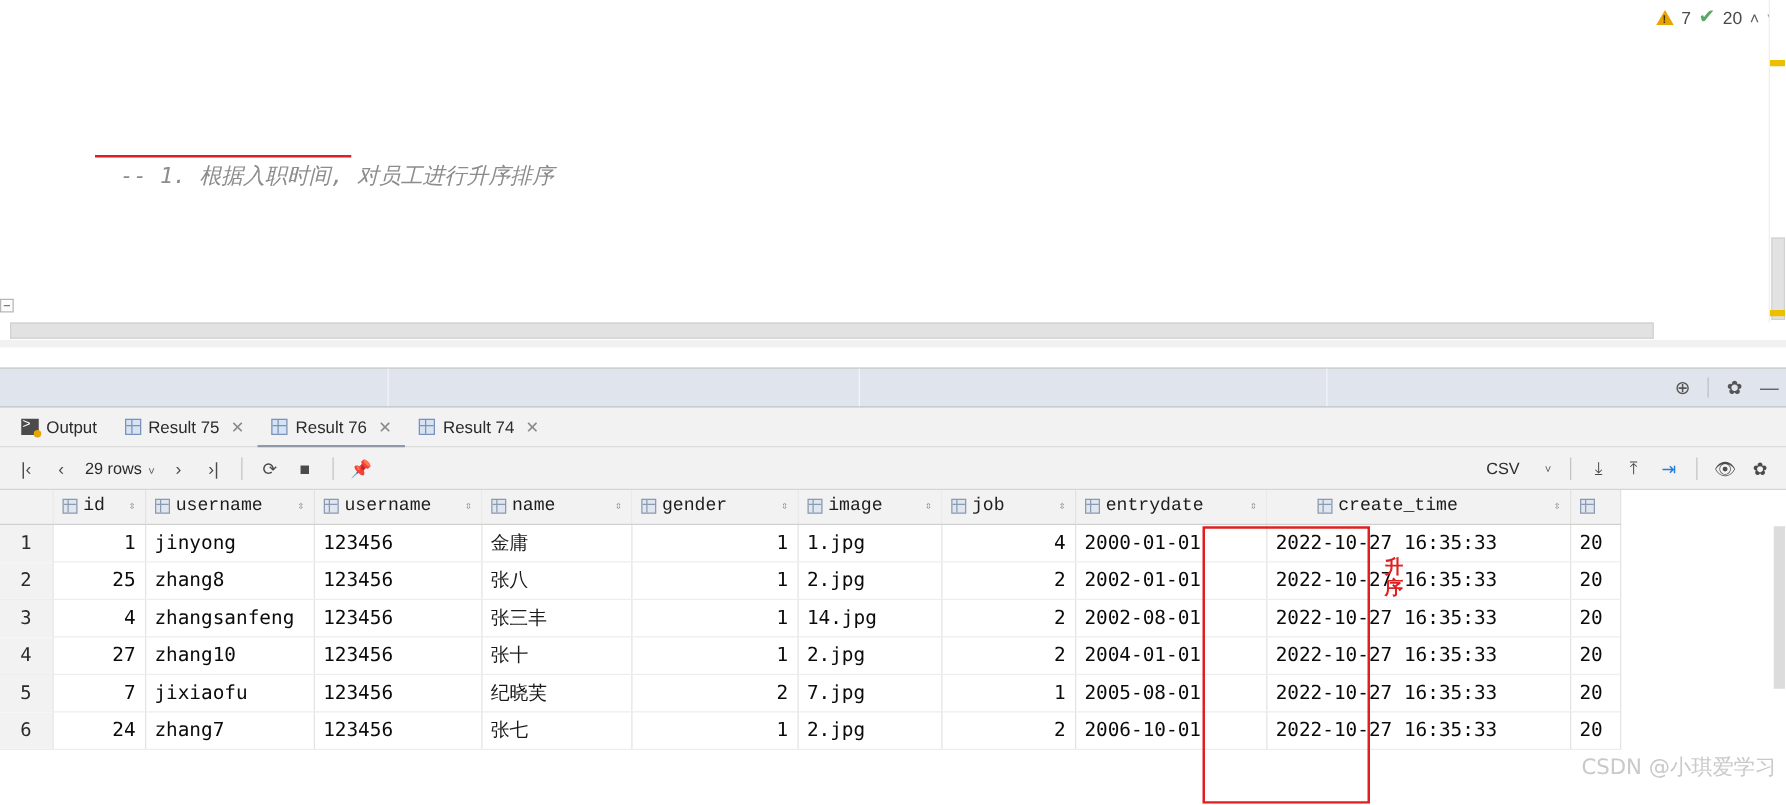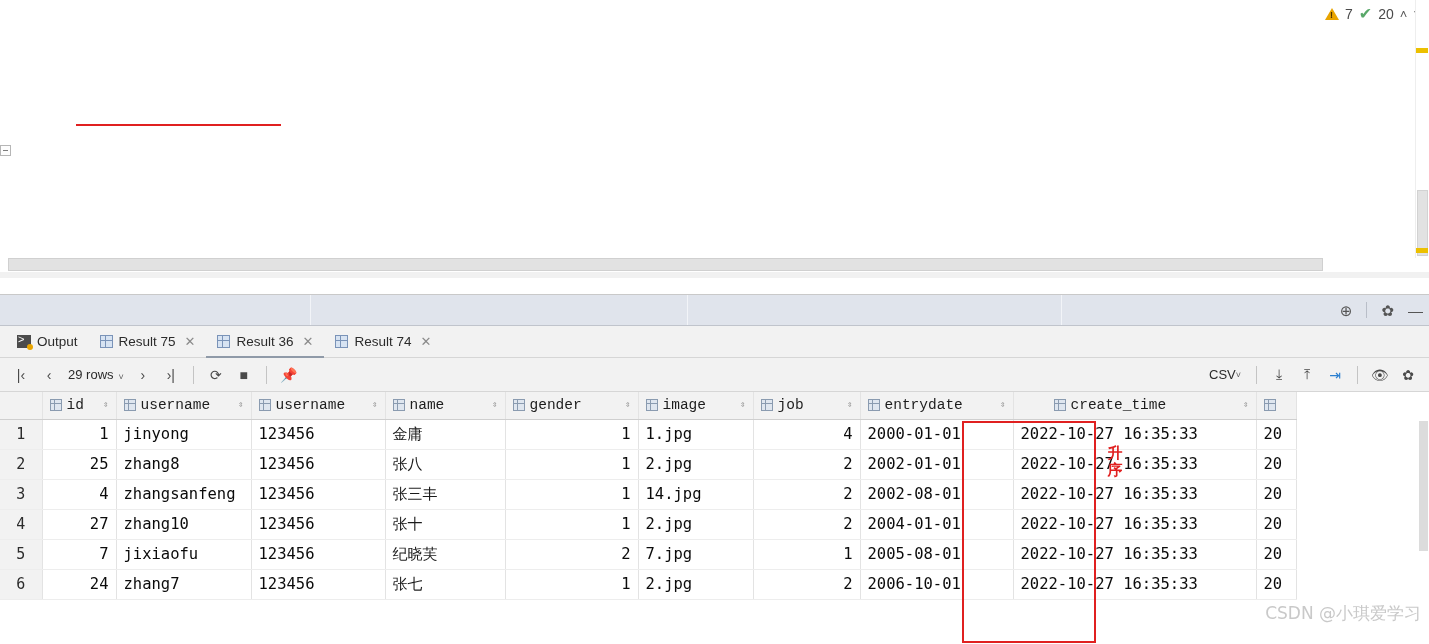--- a/index.html
+++ b/index.html
@@ -136,21 +136,21 @@
     border-bottom: 1px solid #d6d6d6; padding: 0 8px; gap: 2px;
     position: relative;
   }
   .tb-btn {
     width: 26px; height: 24px; display: flex; align-items: center; justify-content: center;
     color: #4a4a4a; font-size: 14px; cursor: default;
   }
   .tb-rows { font-size: 13px; color: #2b2b2b; padding: 0 4px; display:flex; align-items:flex-end; gap:5px; cursor: default;}
   .tb-sep { width: 1px; height: 18px; background: #c4c4c4; margin: 0 7px; }
   .tb-right { position: absolute; right: 8px; display: flex; align-items: center; gap: 2px; }
-  .tb-csv { font-size: 13px; color: #2b2b2b; display: flex; align-items: center; gap: 0; padding-right: 6px; cursor: default;}
+  .tb-csv { font-size: 13px; color: #2b2b2b; display: flex; align-items: center; gap: 20px; padding-right: 6px; cursor: default;}
   .caret-sm { font-size: 9px; color: #5a5a5a; }
 
   
   .grid-wrap { position: relative; height: 251px; overflow: hidden; background: #fff; }
   table.dg { border-collapse: collapse; table-layout: fixed; font-size: 15px; }
   table.dg th, table.dg td {
     border-right: 1px solid #e3e3e3; border-bottom: 1px solid #ededed;
     height: 30px; padding: 0 7px; font-weight: normal; overflow: hidden; white-space: nowrap;
   }
   table.dg thead th {
@@ -195,20 +195,23 @@
 </style>
 </head>
 <body>
 
 <div id="app">
 
   <div class="editor">
 
     <div class="code-area">
 
+      <div class="cline first">
+        <span class="tok-comment">-- 1. 根据入职时间, 对员工进行升序排序</span>
+      </div>
 
       <div class="cline">
         <span class="fold" style="top:11px;"></span>
         
       </div>
 
       
 
       
 
@@ -262,21 +265,21 @@
         <span class="out-ico"></span>
         <span>Output</span>
       </div>
       <div class="tab">
         <span class="grid-ico"></span>
         <span>Result 75</span>
         <span class="tab-close">✕</span>
       </div>
       <div class="tab active">
         <span class="grid-ico"></span>
-        <span>Result 36</span>
+        <span>Result 76</span>
         <span class="tab-close">✕</span>
       </div>
       <div class="tab">
         <span class="grid-ico"></span>
         <span>Result 74</span>
         <span class="tab-close">✕</span>
       </div>
     </div>
 
     <div class="toolbar">

